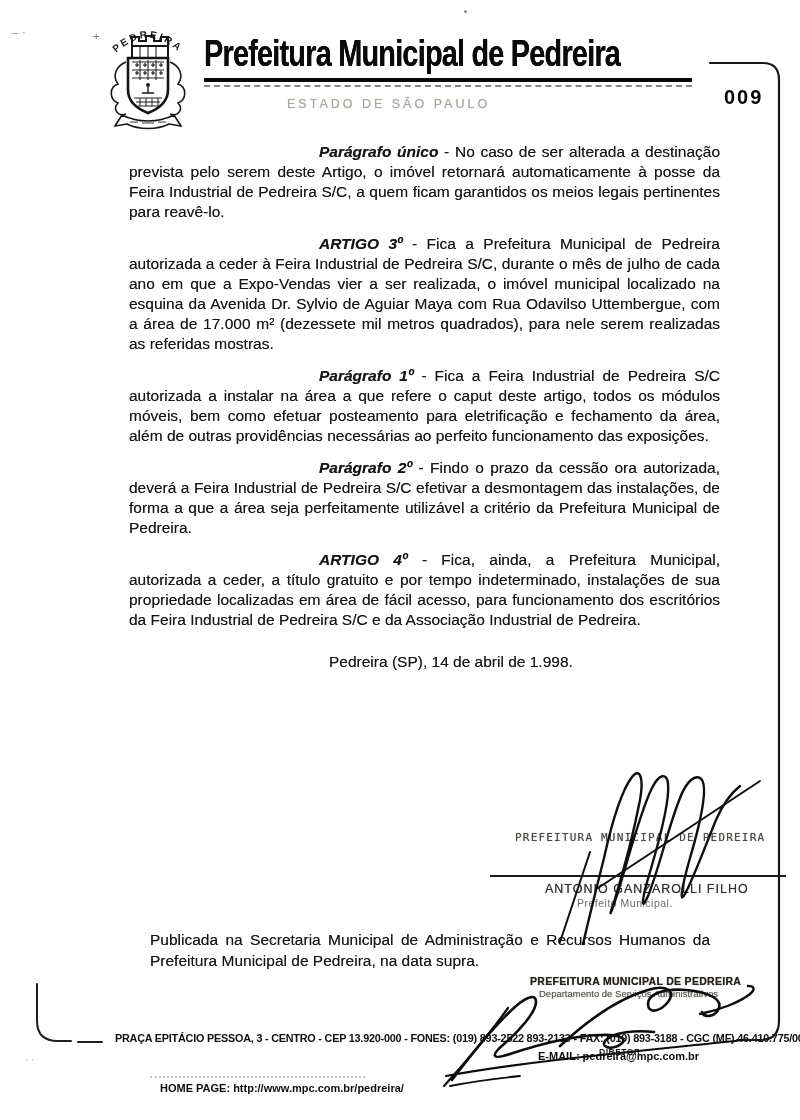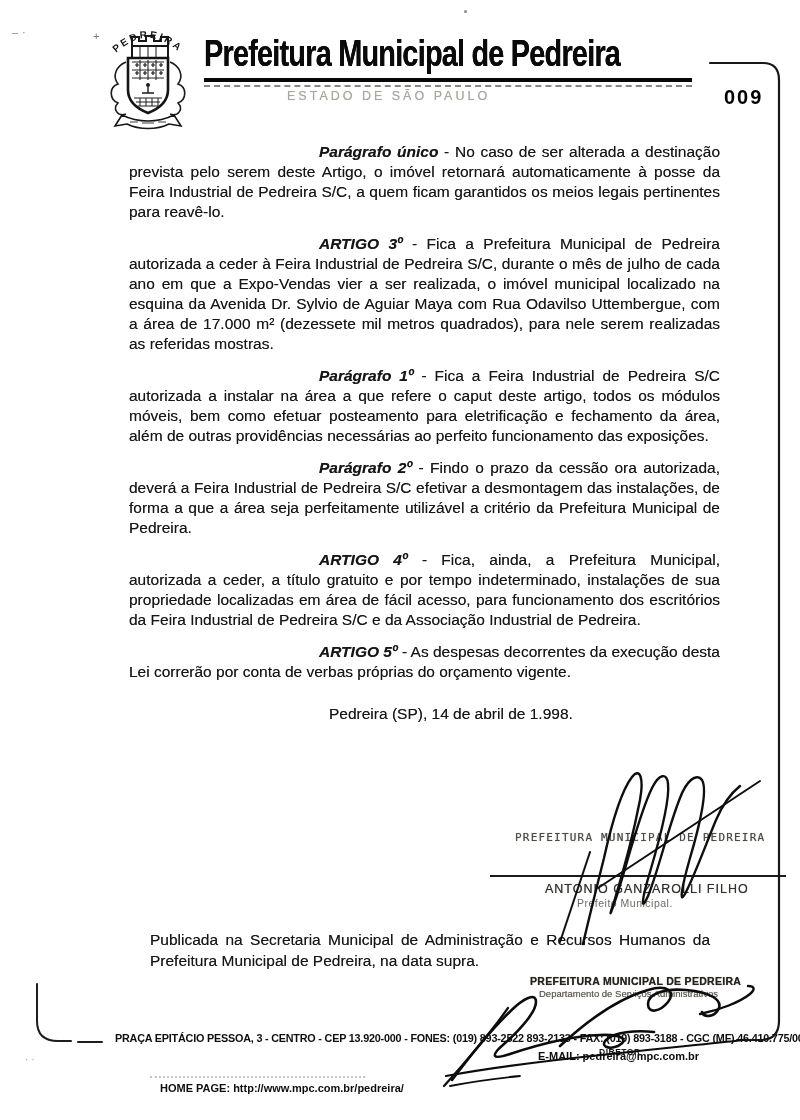--- a/index.html
+++ b/index.html
@@ -12,21 +12,21 @@
   
   .logo-svg { left:94px; top:12px; width:108px; height:122px; }
   .header-title {
     left:204px; top:33px; font-size:37px; font-weight:bold; letter-spacing:-1px;
     white-space:nowrap; transform:scaleX(0.78); transform-origin:left top;
     color:#0a0a0a; text-shadow:0 0 0.5px #000;
   }
   .title-rule  { left:204px; top:78px; width:488px; height:4px; background:#070707; }
   .title-rule2 { left:204px; top:85px; width:488px; height:0; border-top:2px dashed #4a4a4a; opacity:.65; }
   .header-subtitle {
-    left:287px; top:89px; font-size:12.5px; letter-spacing:3px;
+    left:287px; top:97px; font-size:12.5px; letter-spacing:3px;
     color:#aaa69e; text-shadow:0 0 1px #c8c4bc; white-space:nowrap;
   }
   .page-number { left:724px; top:86px; font-size:20px; font-weight:bold; letter-spacing:2px; color:#000000; }
 
   
   .doc-body {
     left:129px; top:142px; width:591px;
     font-size:15.5px; line-height:20px; text-align:justify;
     color:#161616; text-shadow:0 0 0.4px rgba(0,0,0,.55);
   }
@@ -113,21 +113,20 @@
 <div class="abs title-rule2"></div>
 <div class="abs header-subtitle">ESTADO DE SÃO PAULO</div>
 <div class="abs page-number">009</div>
 
 <div class="abs doc-body">
   <p class="para"><span class="lead">Parágrafo único</span><span> - No caso de ser alterada a destinação prevista pelo serem deste Artigo, o imóvel retornará automaticamente à posse da Feira Industrial de Pedreira S/C, a quem ficam garantidos os meios legais pertinentes para reavê-lo.</span></p>
   <p class="para"><span class="lead">ARTIGO 3º</span><span> - Fica a Prefeitura Municipal de Pedreira autorizada a ceder à Feira Industrial de Pedreira S/C, durante o mês de julho de cada ano em que a Expo-Vendas vier a ser realizada, o imóvel municipal localizado na esquina da Avenida Dr. Sylvio de Aguiar Maya com Rua Odavilso Uttembergue, com a área de 17.000 m² (dezessete mil metros quadrados), para nele serem realizadas as referidas mostras.</span></p>
   <p class="para"><span class="lead">Parágrafo 1º</span><span> - Fica a Feira Industrial de Pedreira S/C autorizada a instalar na área a que refere o caput deste artigo, todos os módulos móveis, bem como efetuar posteamento para eletrificação e fechamento da área, além de outras providências necessárias ao perfeito funcionamento das exposições.</span></p>
   <p class="para"><span class="lead">Parágrafo 2º</span><span> - Findo o prazo da cessão ora autorizada, deverá a Feira Industrial de Pedreira S/C efetivar a desmontagem das instalações, de forma a que a área seja perfeitamente utilizável a critério da Prefeitura Municipal de Pedreira.</span></p>
   <p class="para"><span class="lead">ARTIGO 4º</span><span> - Fica, ainda, a Prefeitura Municipal, autorizada a ceder, a título gratuito e por tempo indeterminado, instalações de sua propriedade localizadas em área de fácil acesso, para funcionamento dos escritórios da Feira Industrial de Pedreira S/C e da Associação Industrial de Pedreira.</span></p>
-  <p class="para"><span class="lead">ARTIGO 5º</span><span> - As despesas decorrentes da execução desta Lei correrão por conta de verbas próprias do orçamento vigente.</span></p>
   <p class="date-line">Pedreira (SP), 14 de abril de 1.998.</p>
 </div>
 
 <div class="abs sig1-stamp">PREFEITURA MUNICIPAL DE PEDREIRA</div>
 <div class="abs sig1-line"></div>
 <div class="abs sig1-name">ANTONIO GANZAROLLI FILHO</div>
 <div class="abs sig1-role">Prefeito Municipal.</div>
 
 <div class="abs publication">Publicada na Secretaria Municipal de Administração e Recursos Humanos da Prefeitura Municipal de Pedreira, na data supra.</div>
 

